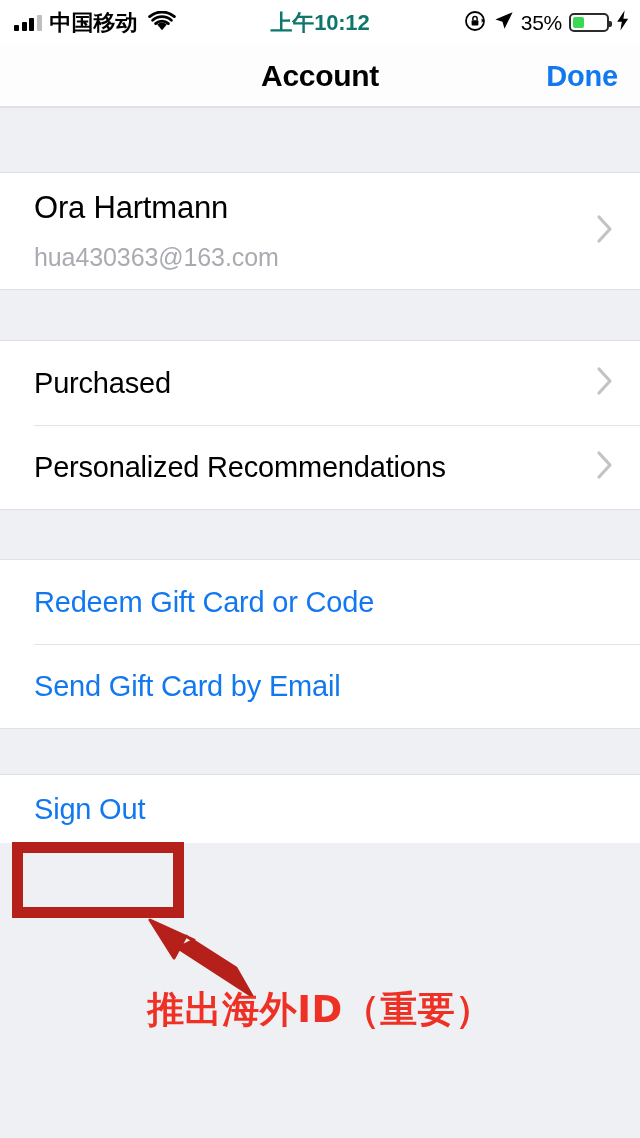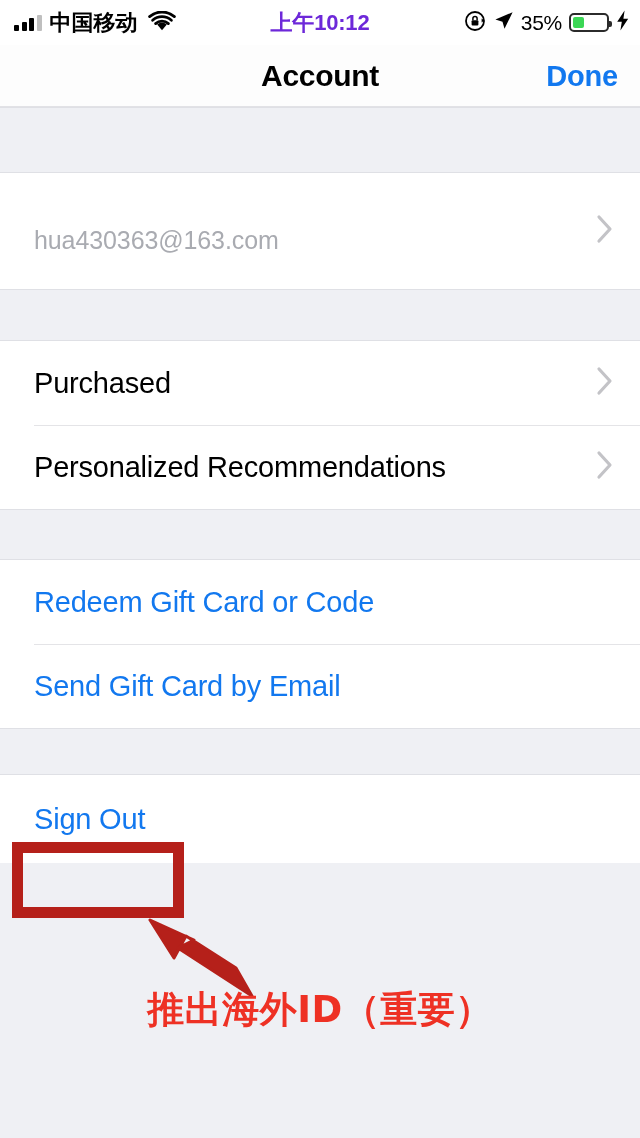--- a/index.html
+++ b/index.html
@@ -70,21 +70,21 @@
     top: 0;
     height: 45px;
     display: flex;
     align-items: center;
     justify-content: center;
     pointer-events: none;
   }
   .sb-time {
     font-size: 22px;
     font-weight: 700;
-    color: #6d28d9;
+    color: #0f766e;
     letter-spacing: -0.2px;
   }
 
   .sb-right {
     position: absolute;
     right: 10px;
     top: 0;
     height: 45px;
     display: flex;
     align-items: center;
@@ -307,20 +307,21 @@
 
   <div class="navbar">
     <span class="nav-title">Account</span>
     <span class="nav-done">Done</span>
   </div>
 
   <div class="gap" style="height:66px"></div>
 
   <div class="group">
     <div class="row account-row">
+      <span class="account-name">Ora Hartmann</span>
       <span class="account-email">hua430363@163.com</span>
       <span class="chevron">
         <svg width="18" height="30" viewBox="0 0 18 30">
           <path d="M3 3 L14 15 L3 27" fill="none" stroke="#c3c3c7" stroke-width="3.2" stroke-linecap="round" stroke-linejoin="round"></path>
         </svg>
       </span>
     </div>
   </div>
 
   <div class="gap" style="height:52px"></div>
@@ -351,21 +352,21 @@
       <span class="row-label link">Redeem Gift Card or Code</span>
     </div>
     <div class="row row-tall">
       <span class="row-label link">Send Gift Card by Email</span>
     </div>
   </div>
 
   <div class="gap" style="height:47px"></div>
 
   <div class="group">
-    <div class="row row-tall" style="height:88px">
+    <div class="row row-tall" style="height:68px">
       <span class="row-label link">Sign Out</span>
     </div>
   </div>
 
   <div class="filler" style="height:218px"></div>
 
   <div class="annot-box"></div>
 
   <div class="annot-arrow">
     <svg width="110" height="80" viewBox="0 0 110 80">

